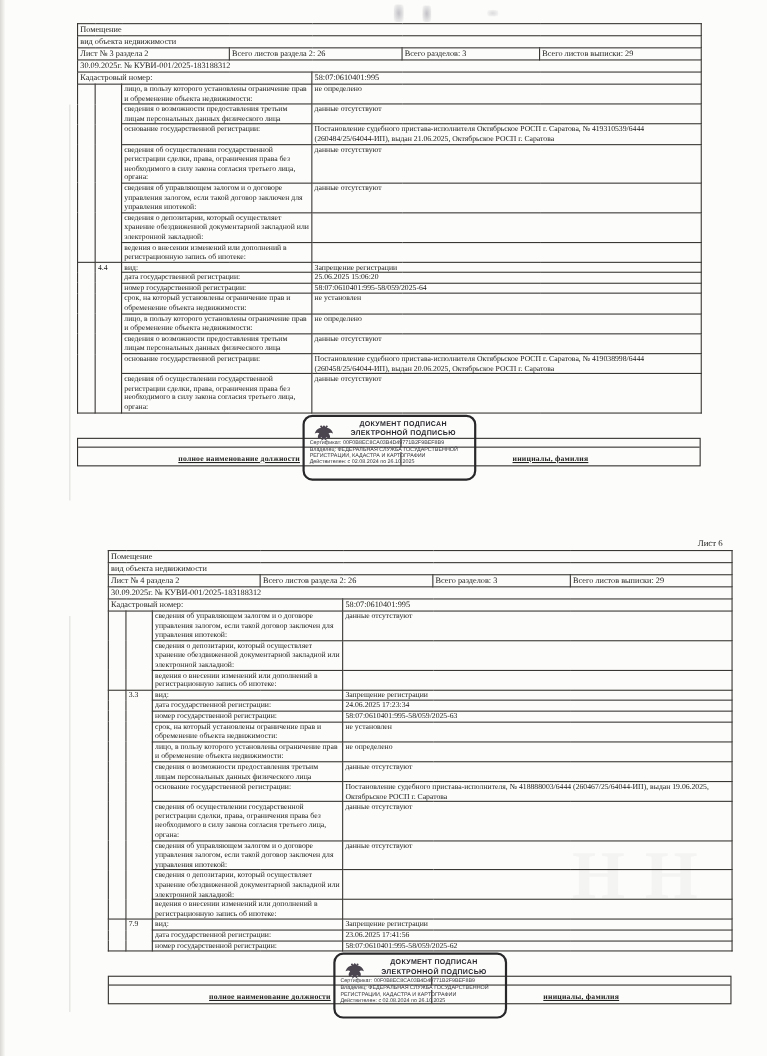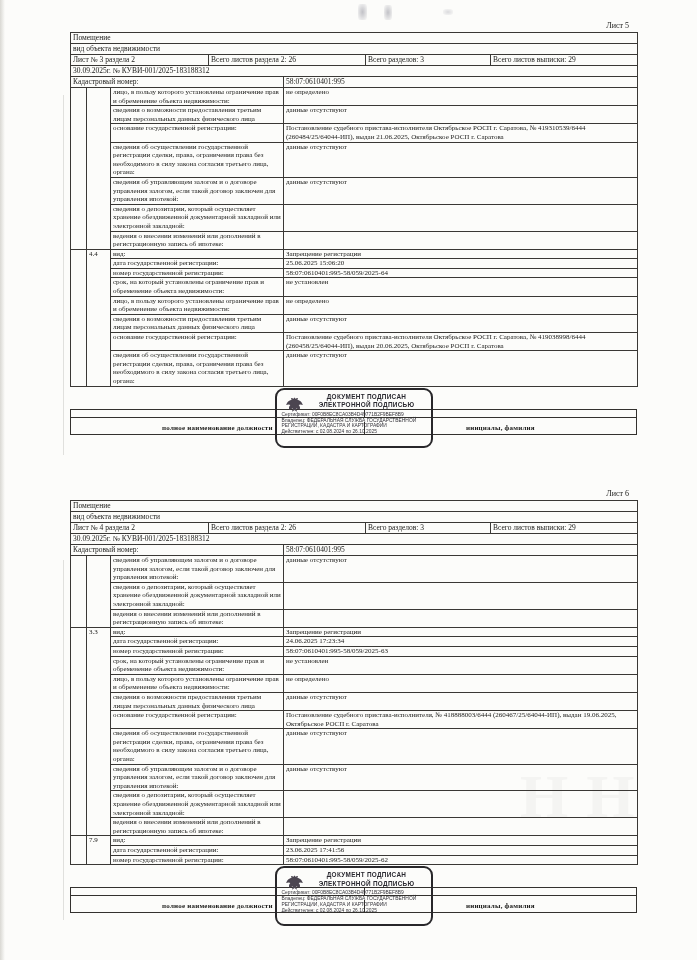--- a/index.html
+++ b/index.html
@@ -13,39 +13,39 @@
   .edge-strip{position:absolute;left:0;top:0;width:5px;height:960px;
     background:linear-gradient(to right,#d9d8d3,rgba(255,255,255,0));}
   .faint-vline{position:absolute;width:1px;background:#8a8a86;opacity:.25;}
   .smudge{position:absolute;background:radial-gradient(#7a7a88,rgba(255,255,255,0));
     opacity:.45;filter:blur(.6px);border-radius:2px;}
   .watermark{position:absolute;font-size:62px;font-weight:bold;color:rgba(60,60,60,.04);
     letter-spacing:18px;}
 
   .page{position:absolute;left:70px;width:567px;}
   #page1{top:21px;}
-  #page2{top:489px;}
+  #page2{top:489px;margin-left:28px;}
 
   .sheet-label{text-align:right;font-size:8px;line-height:10px;padding-right:8px;margin-bottom:1px;}
 
   table.doc{border-collapse:collapse;table-layout:fixed;width:567px;
     font-size:7px;line-height:8.6px;}
   table.doc td{border:1px solid #3a3835;vertical-align:top;padding:0 2px;
     overflow:hidden;word-wrap:break-word;}
   table.doc thead td{height:10px;line-height:10px;}
   .h-c{text-align:left;font-size:7.5px;}
   .h-l{text-align:left;font-size:7.5px;}
   td.c-a{padding:0;}
   td.c-num{font-size:7px;padding:0 1px;}
   td.c-val{}
 
   
   .sig{position:relative;margin-top:22px;height:30px;}
   .sig-grid{display:grid;grid-template-columns:52% 48%;border:1px solid #33312e;height:24px;}
-  .sig-cell{border-right:1px solid #33312e;}
+  .sig-cell{border-right:1px solid #33312e;text-decoration:underline;}
   .sig-cell:nth-child(2n){border-right:none;}
   .sig-top{height:7px;border-bottom:1px solid #33312e;}
   .sig-cap{display:flex;align-items:center;justify-content:center;
     font-size:7px;font-weight:bold;letter-spacing:.2px;}
   .stamp{position:absolute;left:50%;top:-21px;transform:translateX(-50%);
     width:158px;height:60px;border:2px solid #28272a;border-radius:9px;
     background:transparent;box-sizing:border-box;padding:3px 5px 2px 5px;z-index:3;}
   .eagle{position:absolute;left:7px;top:5px;width:21px;height:20px;}
   .stamp-title{margin-left:26px;text-align:center;font-weight:bold;
     font-size:6.4px;line-height:8.5px;letter-spacing:.3px;
@@ -58,21 +58,20 @@
 
 <div class="edge-strip"></div>
 <div class="faint-vline" style="left:63px;top:95px;height:360px;"></div>
 <div class="faint-vline" style="left:63px;top:560px;height:360px;"></div>
 <div class="smudge" style="left:358px;top:4px;width:9px;height:16px;"></div>
 <div class="smudge" style="left:384px;top:5px;width:8px;height:15px;"></div>
 <div class="smudge" style="left:443px;top:9px;width:10px;height:6px;opacity:.25;"></div>
 <div class="watermark" style="left:520px;top:740px;margin-top:21px;">НН</div>
 
 <section class="page" id="page1">
-  <div class="sheet-label">Лист 5</div>
   <table class="doc">
     <colgroup>
         <col style="width:16px">
         <col style="width:24px">
         <col style="width:98px">
         <col style="width:75px">
         <col style="width:82px">
         <col style="width:125px">
         <col style="width:147px">
       </colgroup>

